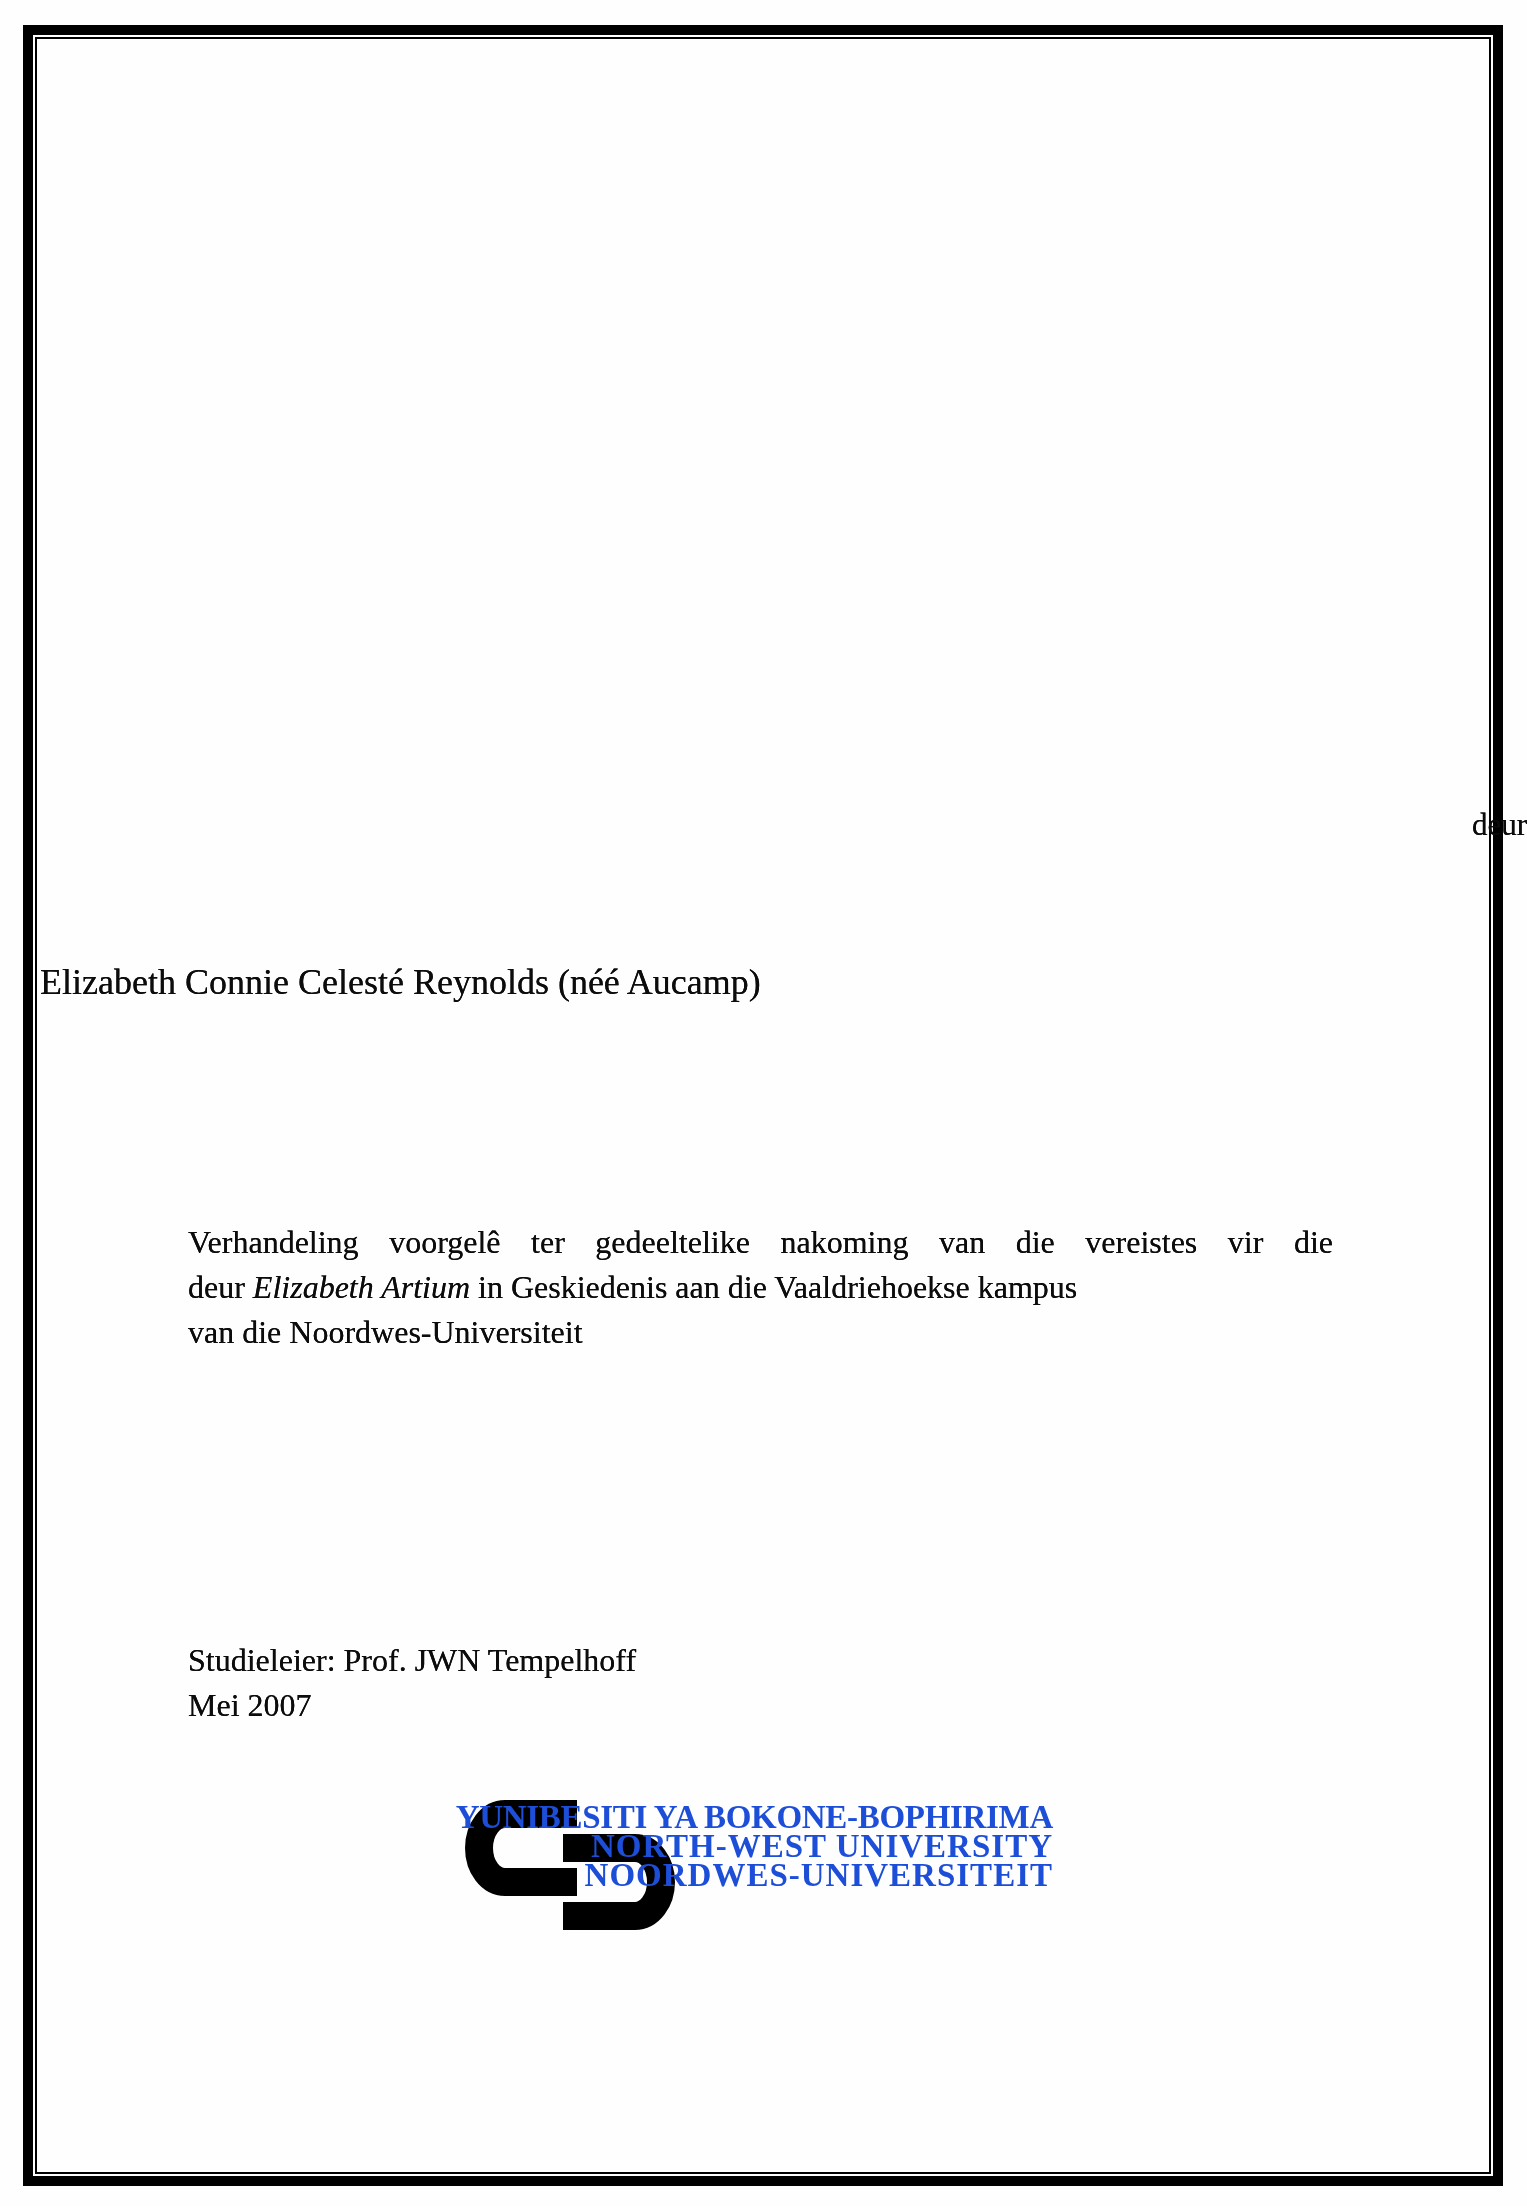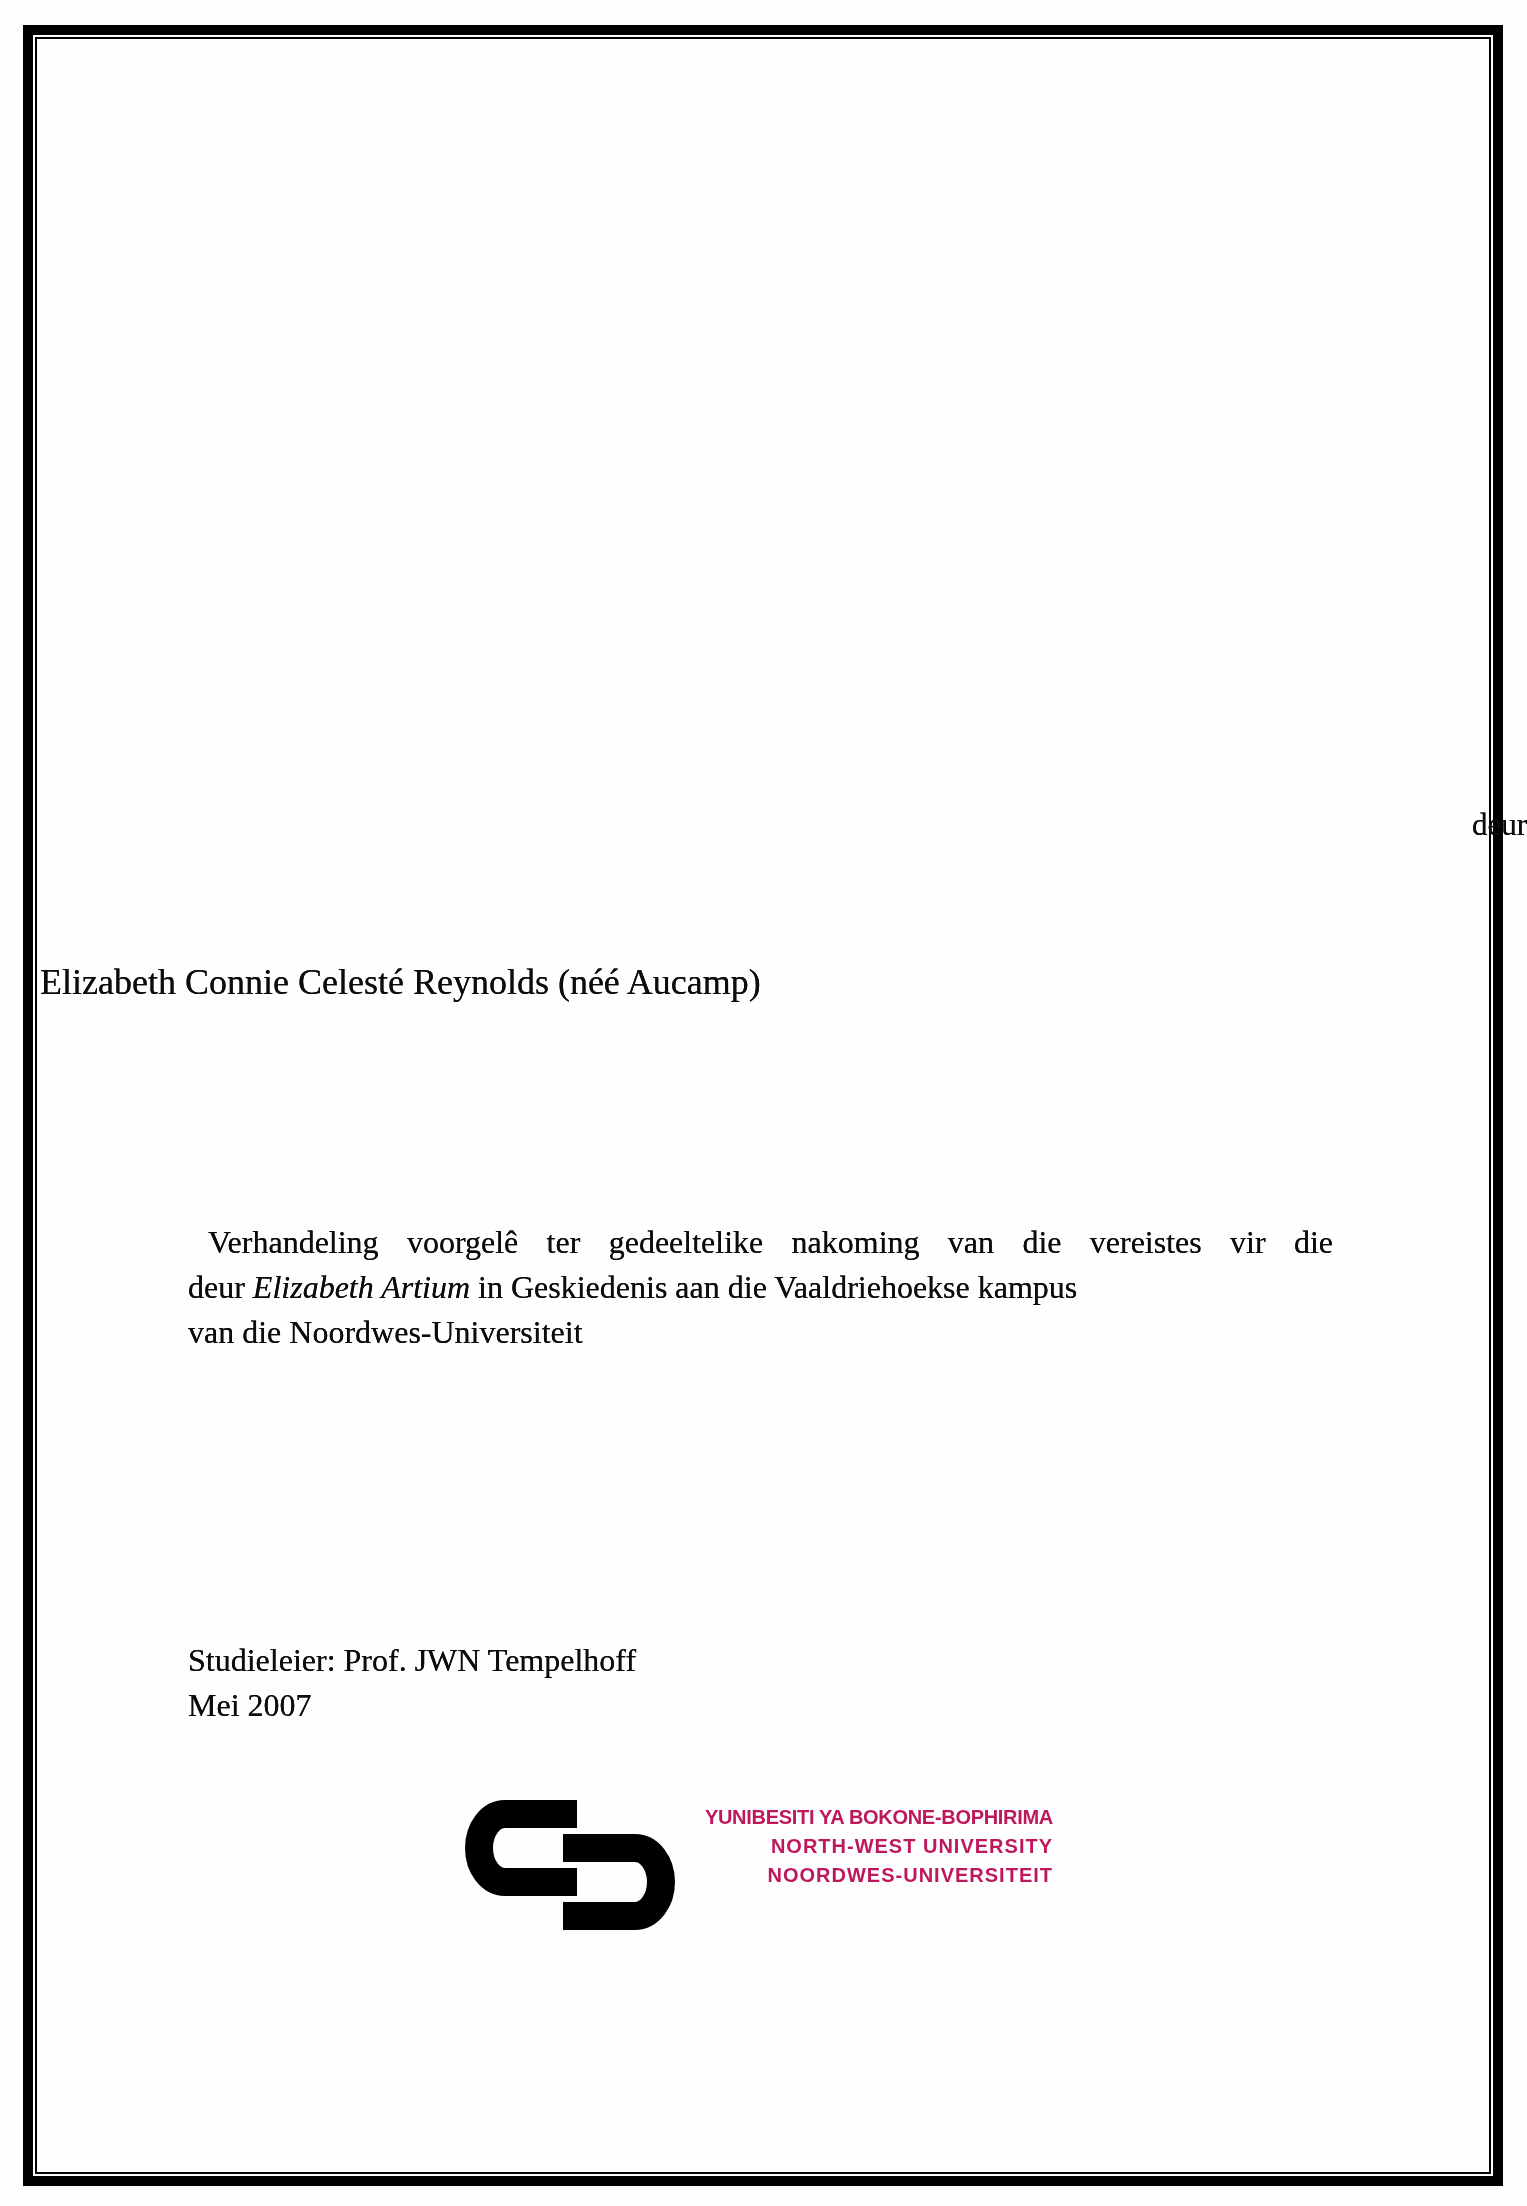--- a/index.html
+++ b/index.html
@@ -55,21 +55,20 @@
     position: absolute;
     left: 188px; top: 1220px;
     width: 1145px;
     font-size: 32px;
     line-height: 45px;
   }
   .statement .justified {
     text-align: justify;
     text-align-last: justify;
     white-space: normal;
-    margin-left: 20px;
   }
   .italic { font-style: italic; }
   .supervisor-block {
     position: absolute;
     left: 188px; top: 1638px;
     font-size: 32px;
     line-height: 45px;
   }
   .logo {
     position: absolute;
@@ -81,25 +80,25 @@
     left: 0; top: 0;
     width: 210px; height: 130px;
   }
   .logo-text {
     position: absolute;
     left: 122px; top: 3px;
     width: 466px;
     display: flex;
     flex-direction: column;
     align-items: flex-end;
-    font-family: Liberation Sans, sans-serif;
+    font-family: Liberation Serif, serif;
     font-weight: bold;
-    font-size: 20px;
+    font-size: 33px;
     line-height: 29px;
-    color: #be185d;
+    color: #1d4ed8;
   }
   .logo-text div { white-space: nowrap; }
   .logo-text .ls1 { letter-spacing: -0.3px; }
   .logo-text .ls2 { letter-spacing: 1px; margin-left: 12px; }
 </style>
 </head>
 <body>
 
 <div class="sheet">
 

